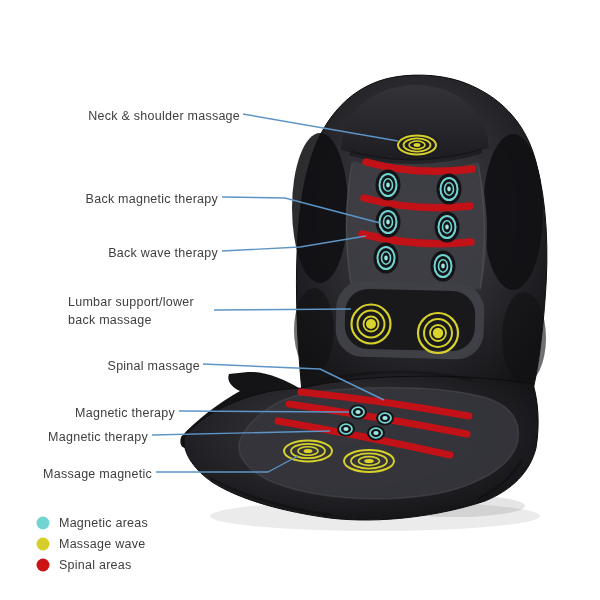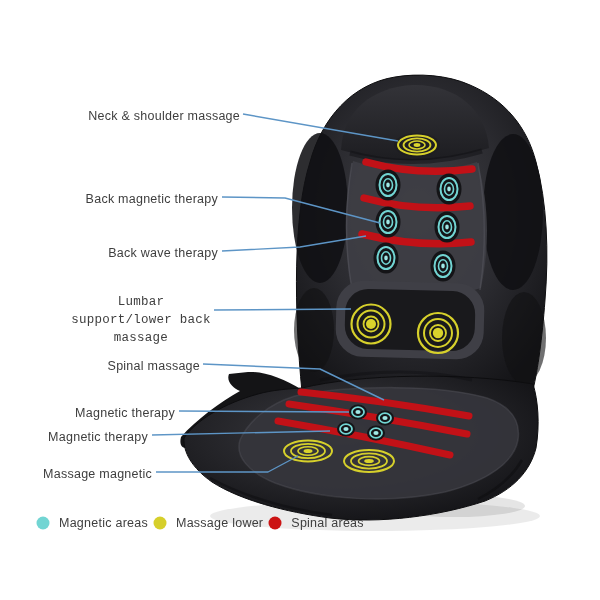--- a/index.html
+++ b/index.html
@@ -6,23 +6,23 @@
   .stage{
     position:relative;width:600px;height:600px;background:#ffffff;overflow:hidden;
     font-family:"Liberation Sans", sans-serif;
   }
   .stage svg.scene{position:absolute;left:0;top:0;}
   .callout{
     position:absolute;
     font-size:12.5px;line-height:1.45;letter-spacing:.25px;
     color:#3e3e3e;text-align:right;white-space:nowrap;
   }
-  .callout.center{white-space:normal;text-align:center;font-family:Liberation Mono, monospace;}
+  .callout.center{white-space:normal;text-align:left;}
   .legend{
-    position:absolute;left:36px;top:515px;display:flex;flex-direction:row;gap:5px;
+    position:absolute;left:36px;top:515px;display:flex;flex-direction:column;gap:5px;
   }
   .legend-row{display:flex;align-items:center;gap:9px;height:16px;}
   .legend-row svg{display:block;}
   .legend-label{font-size:12.5px;letter-spacing:.25px;color:#3e3e3e;}
 </style>
 </head>
 <body>
 
 <div class="stage">
 
@@ -234,21 +234,21 @@
     <div class="legend-row">
       <svg width="14" height="14">
         <circle cx="7" cy="7" r="6.5" fill="#72d5d3"></circle>
       </svg>
       <span class="legend-label">Magnetic areas</span>
     </div>
     <div class="legend-row">
       <svg width="14" height="14">
         <circle cx="7" cy="7" r="6.5" fill="#d6cf2b"></circle>
       </svg>
-      <span class="legend-label">Massage lower</span>
+      <span class="legend-label">Massage wave</span>
     </div>
     <div class="legend-row">
       <svg width="14" height="14">
         <circle cx="7" cy="7" r="6.5" fill="#cc1414"></circle>
       </svg>
       <span class="legend-label">Spinal areas</span>
     </div>
   </div>
 
 </div>

